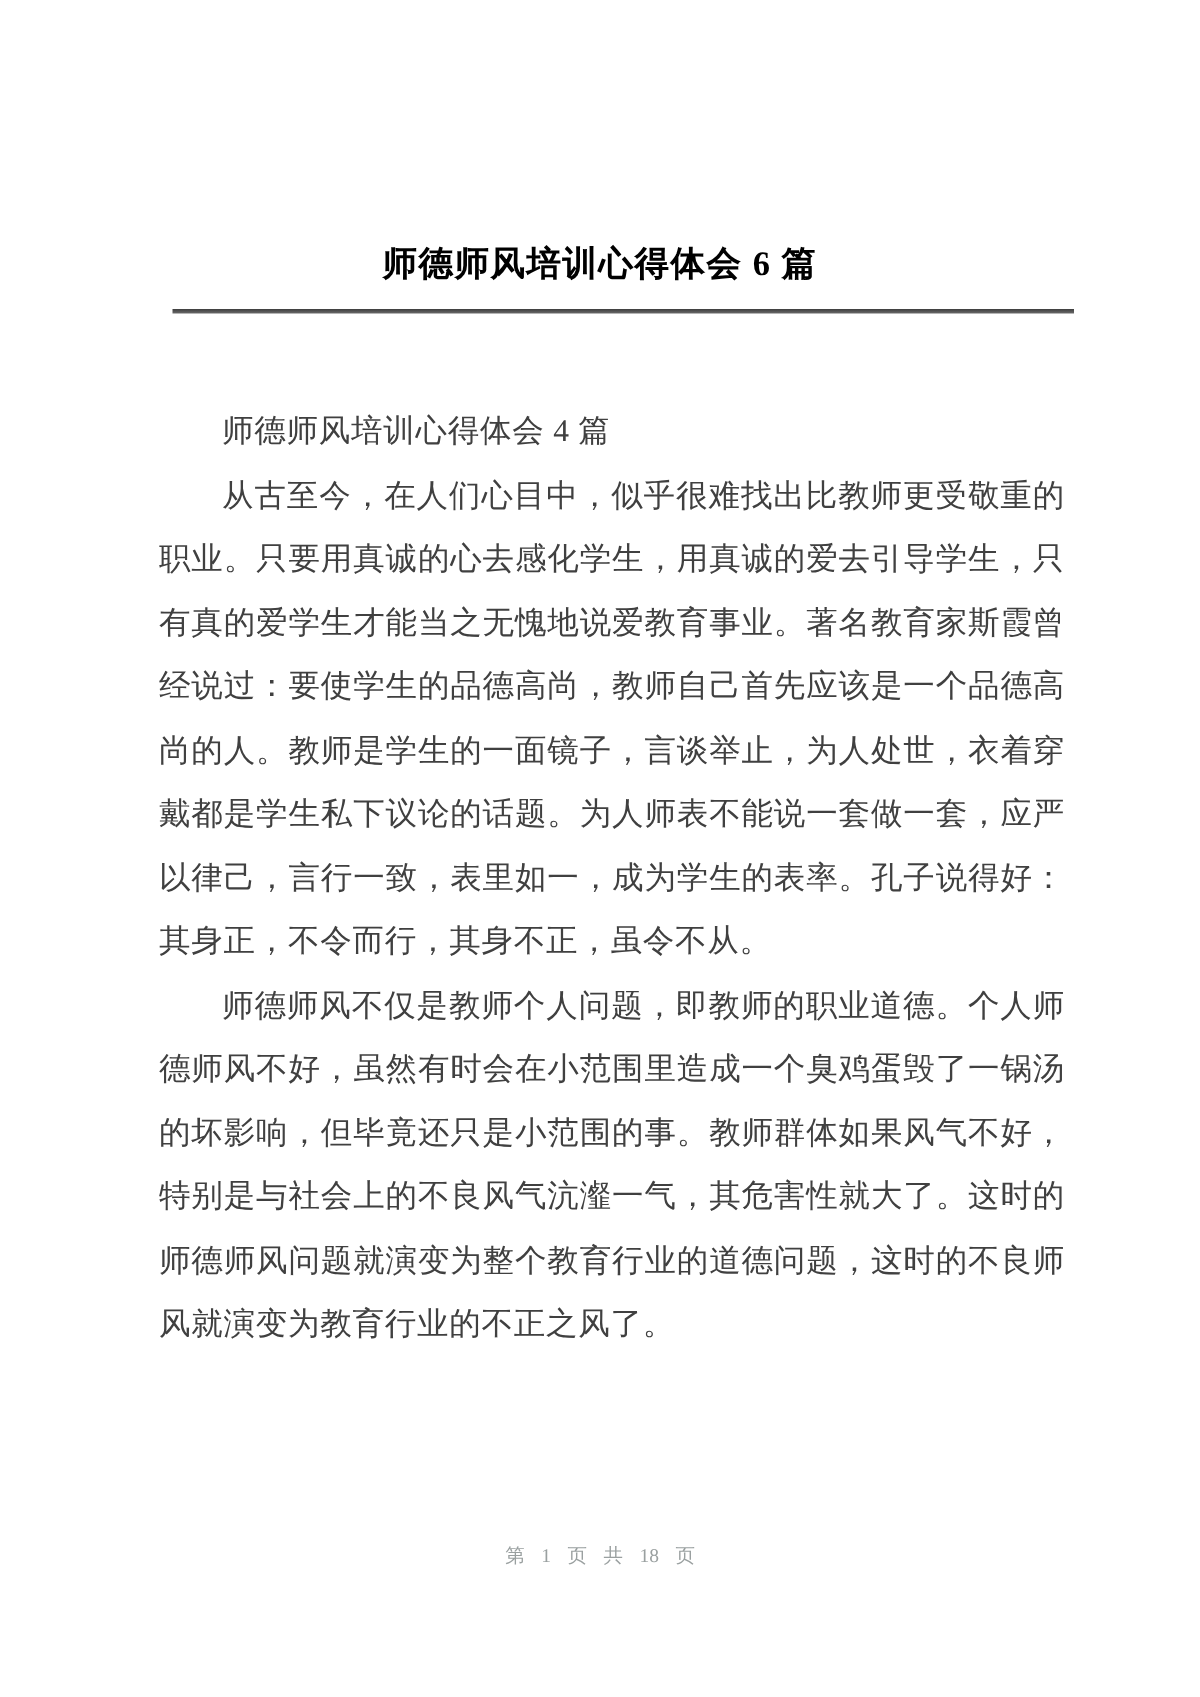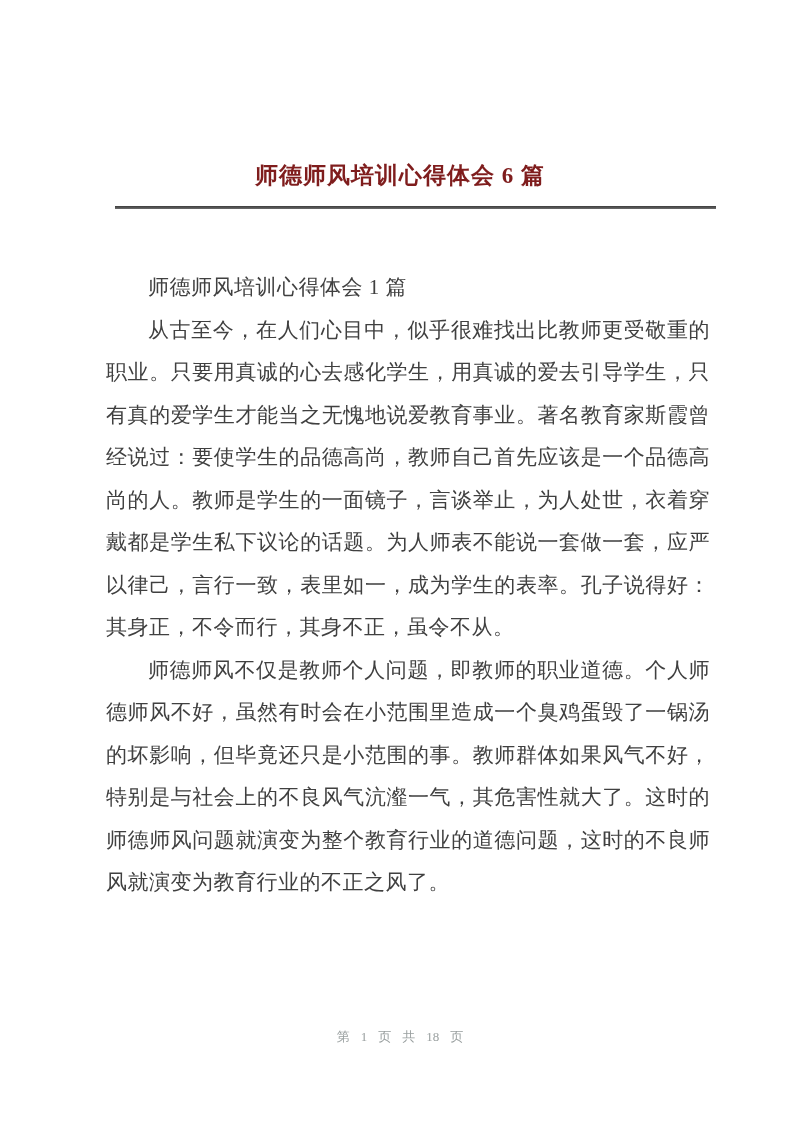--- a/index.html
+++ b/index.html
@@ -16,21 +16,21 @@
     font-family: "Liberation Serif", serif;
   }
   .doc-title {
     position: absolute;
     top: 160px;
     left: 0;
     right: 0;
     text-align: center;
     font-size: 23px;
     font-weight: bold;
-    color: #7f1d1d;
+    color: #000000;
     letter-spacing: 1px;
   }
   .title-divider {
     position: absolute;
     top: 206px;
     left: 115px;
     width: 601px;
     height: 3px;
     background: linear-gradient(#3d3d3d, #6b6b6b);
     border: none;
@@ -67,21 +67,21 @@
 </head>
 <body>
 
 <div class="page">
 
   <div class="doc-title">师德师风培训心得体会 6 篇</div>
 
   <div class="title-divider"></div>
 
   <div class="content">
-    <p>师德师风培训心得体会 1 篇</p>
+    <p>师德师风培训心得体会 4 篇</p>
     <p>从古至今，在人们心目中，似乎很难找出比教师更受敬重的职业。只要用真诚的心去感化学生，用真诚的爱去引导学生，只有真的爱学生才能当之无愧地说爱教育事业。著名教育家斯霞曾经说过：要使学生的品德高尚，教师自己首先应该是一个品德高尚的人。教师是学生的一面镜子，言谈举止，为人处世，衣着穿戴都是学生私下议论的话题。为人师表不能说一套做一套，应严以律己，言行一致，表里如一，成为学生的表率。孔子说得好：其身正，不令而行，其身不正，虽令不从。</p>
     <p>师德师风不仅是教师个人问题，即教师的职业道德。个人师德师风不好，虽然有时会在小范围里造成一个臭鸡蛋毁了一锅汤的坏影响，但毕竟还只是小范围的事。教师群体如果风气不好，特别是与社会上的不良风气沆瀣一气，其危害性就大了。这时的师德师风问题就演变为整个教育行业的道德问题，这时的不良师风就演变为教育行业的不正之风了。</p>
   </div>
 
   <div class="page-footer">
     <span>第</span>
     <span>1</span>
     <span>页</span>
     <span>共</span>
     <span>18</span>

